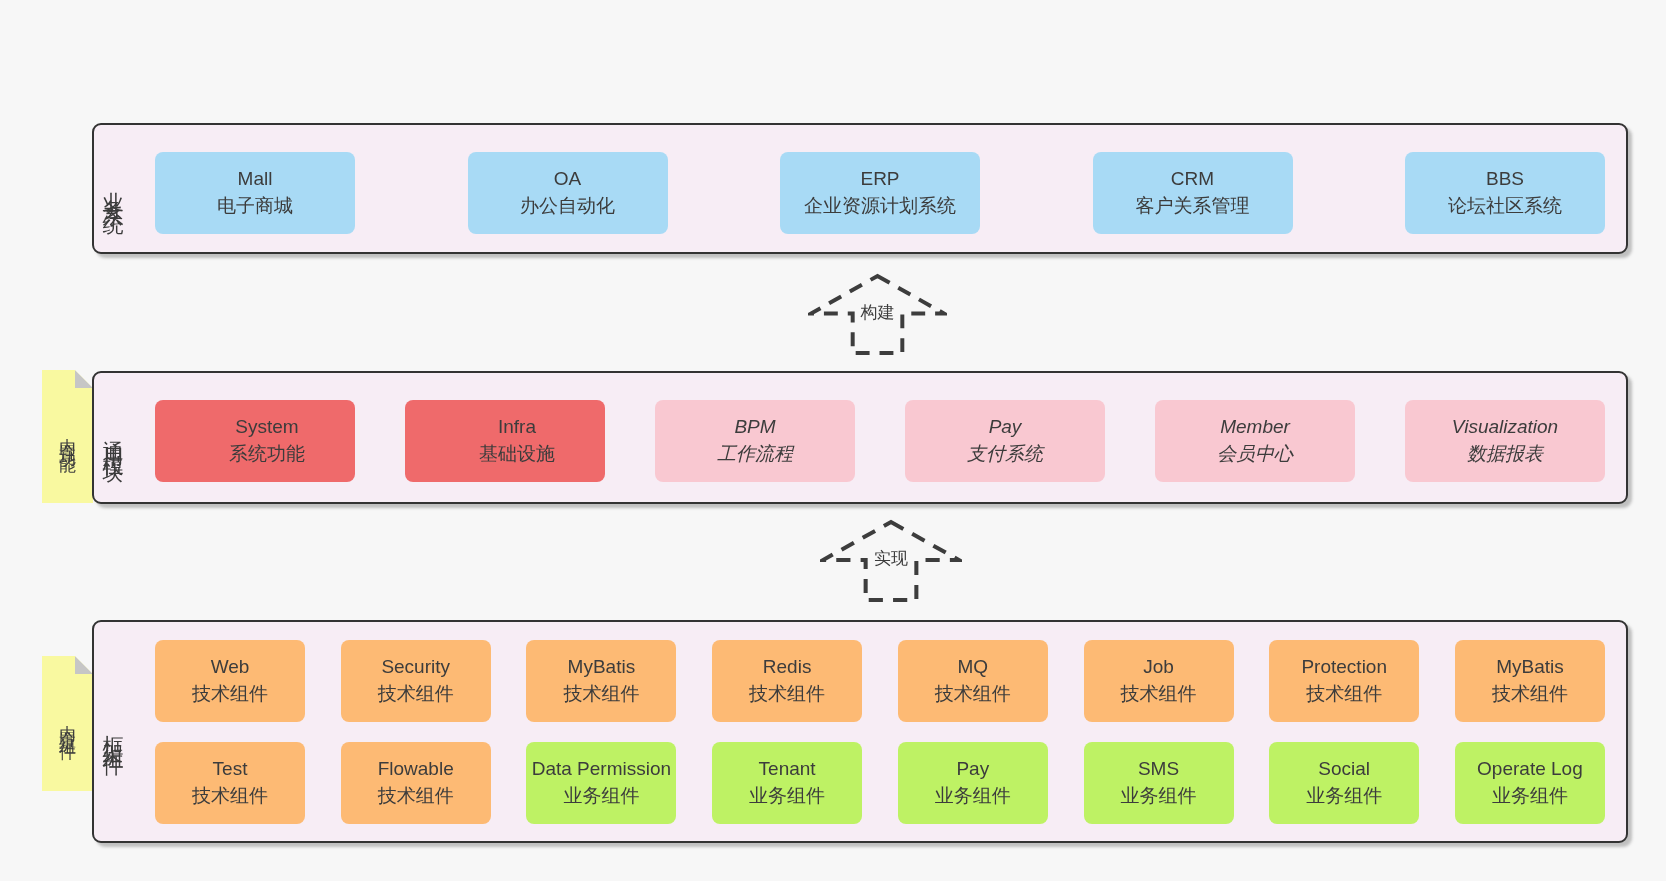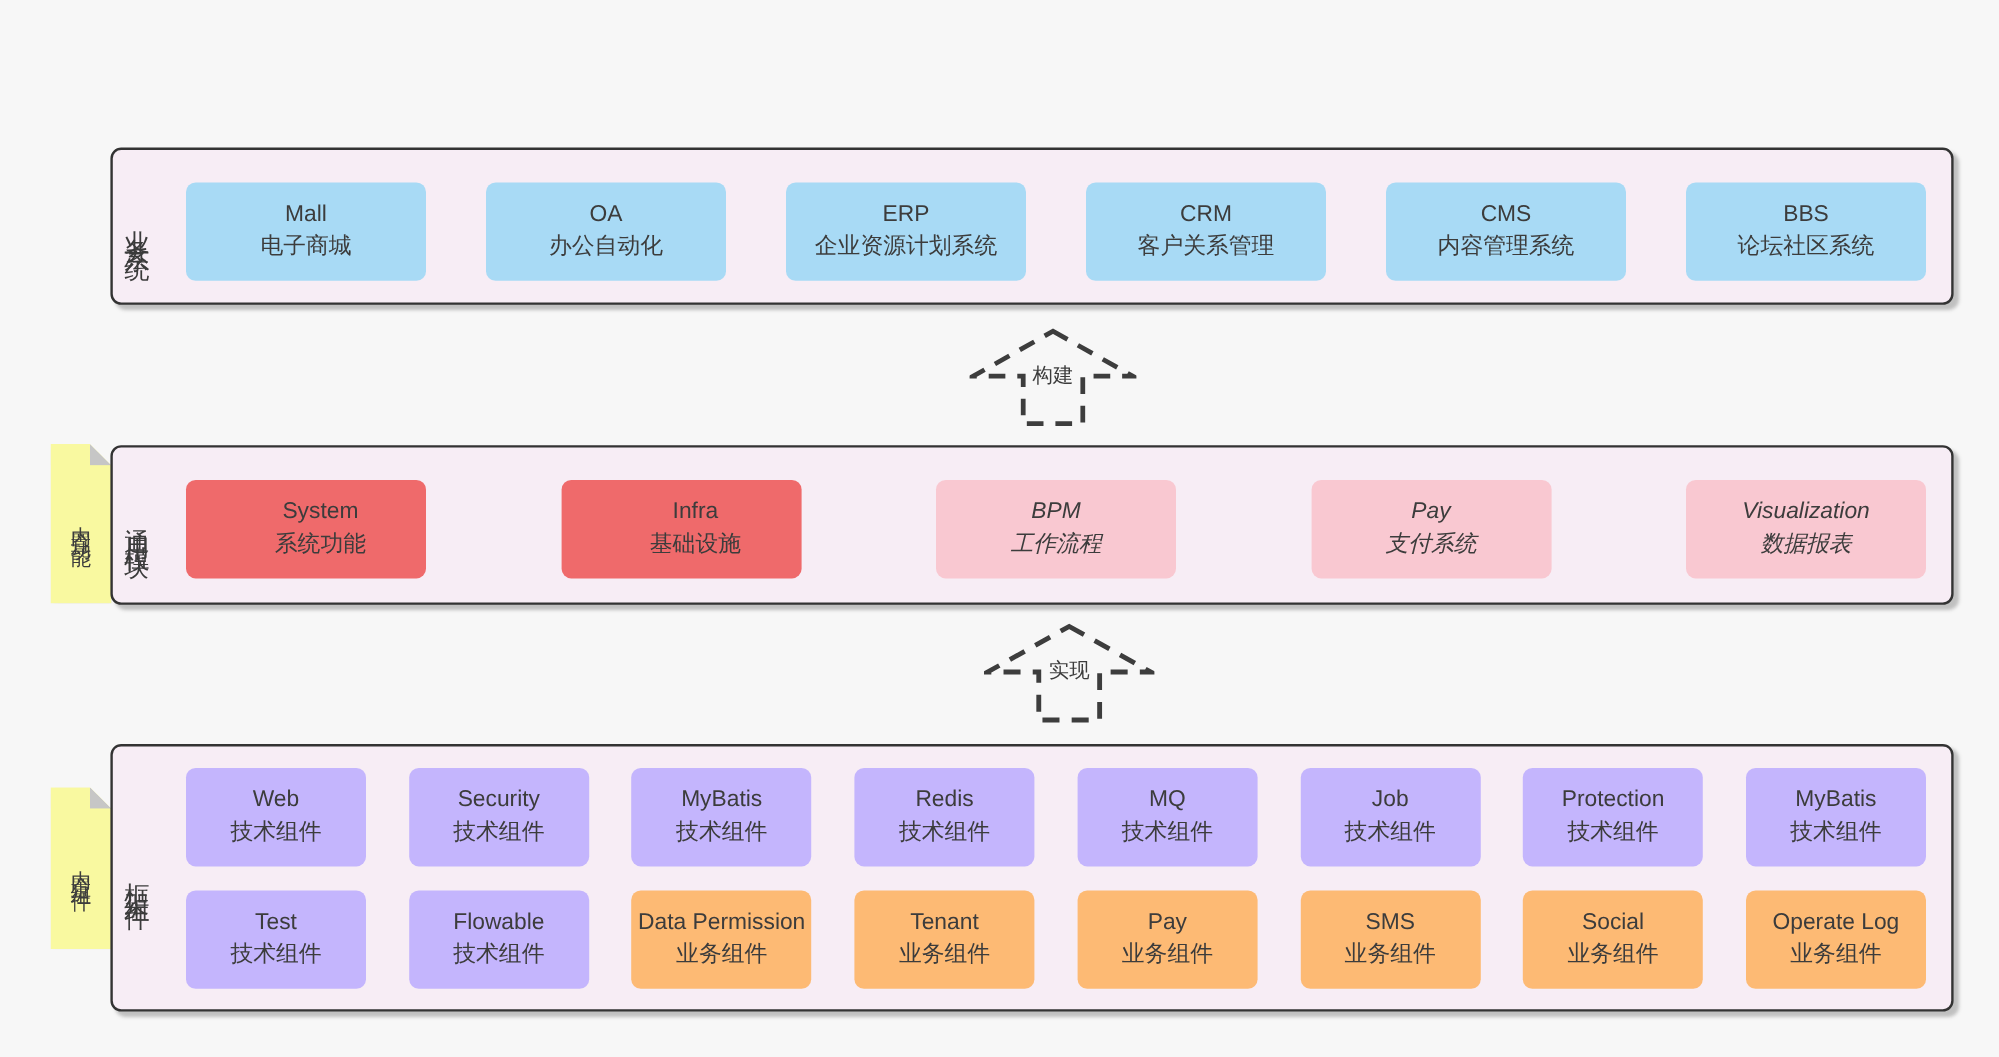--- a/index.html
+++ b/index.html
@@ -42,22 +42,22 @@
     box-sizing:border-box; border-radius:8px;
     display:flex; flex-direction:column; align-items:center; justify-content:center;
     text-align:center; font-size:19px; line-height:1.42; color:#3c3c3c;
     padding:2px 4px;
   }
   .boxes-6 .box { width:200px; height:82px; }
   .boxes-8 .box { width:150px; height:82px; }
   .box.blue   { background:#a8daf5; }
   .box.red    { background:#ef6a6b;padding-left:28px; }
   .box.pink   { background:#f9c8d1;font-style:italic; }
-  .box.green  { background:#c4b5fd; }
-  .box.lgreen { background:#fdba74; }
+  .box.green  { background:#fdba74; }
+  .box.lgreen { background:#bef264; }
   .bt, .bs { white-space:normal; }
 
   
   .note {
     position:absolute; left:42px; width:51px; background:#f9f9a0;
     display:flex; align-items:center; justify-content:center;
     filter:drop-shadow(2px 3px 2px rgba(0,0,0,.25));
     clip-path:polygon(0 0, calc(100% - 18px) 0, 100% 18px, 100% 100%, 0 100%);
     z-index:1;
   }
@@ -102,24 +102,20 @@
       </div>
       <div class="box blue">
         <div class="bt">ERP</div>
         <div class="bs">企业资源计划系统</div>
       </div>
       <div class="box blue">
         <div class="bt">CRM</div>
         <div class="bs">客户关系管理</div>
       </div>
       <div class="box blue">
-        <div class="bt">CMS</div>
-        <div class="bs">内容管理系统</div>
-      </div>
-      <div class="box blue">
         <div class="bt">BBS</div>
         <div class="bs">论坛社区系统</div>
       </div>
     </div>
   </div>
 
   <div class="up-arrow" id="arrow-build">
     <svg viewBox="0 0 140 84" preserveAspectRatio="none">
       <path d="M70 3 L137 41 L95 41 L95 81 L45 81 L45 41 L3 41 Z" fill="none" stroke="#3d3d3d" stroke-width="4" stroke-dasharray="14 10"></path>
     </svg>
@@ -143,20 +139,24 @@
       </div>
       <div class="box pink">
         <div class="bt">BPM</div>
         <div class="bs">工作流程</div>
       </div>
       <div class="box pink">
         <div class="bt">Pay</div>
         <div class="bs">支付系统</div>
       </div>
       <div class="box pink">
+        <div class="bt">Member</div>
+        <div class="bs">会员中心</div>
+      </div>
+      <div class="box pink">
         <div class="bt">Visualization</div>
         <div class="bs">数据报表</div>
       </div>
     </div>
   </div>
 
   <div class="up-arrow" id="arrow-implement">
     <svg viewBox="0 0 140 84" preserveAspectRatio="none">
       <path d="M70 3 L137 41 L95 41 L95 81 L45 81 L45 41 L3 41 Z" fill="none" stroke="#3d3d3d" stroke-width="4" stroke-dasharray="14 10"></path>
     </svg>

